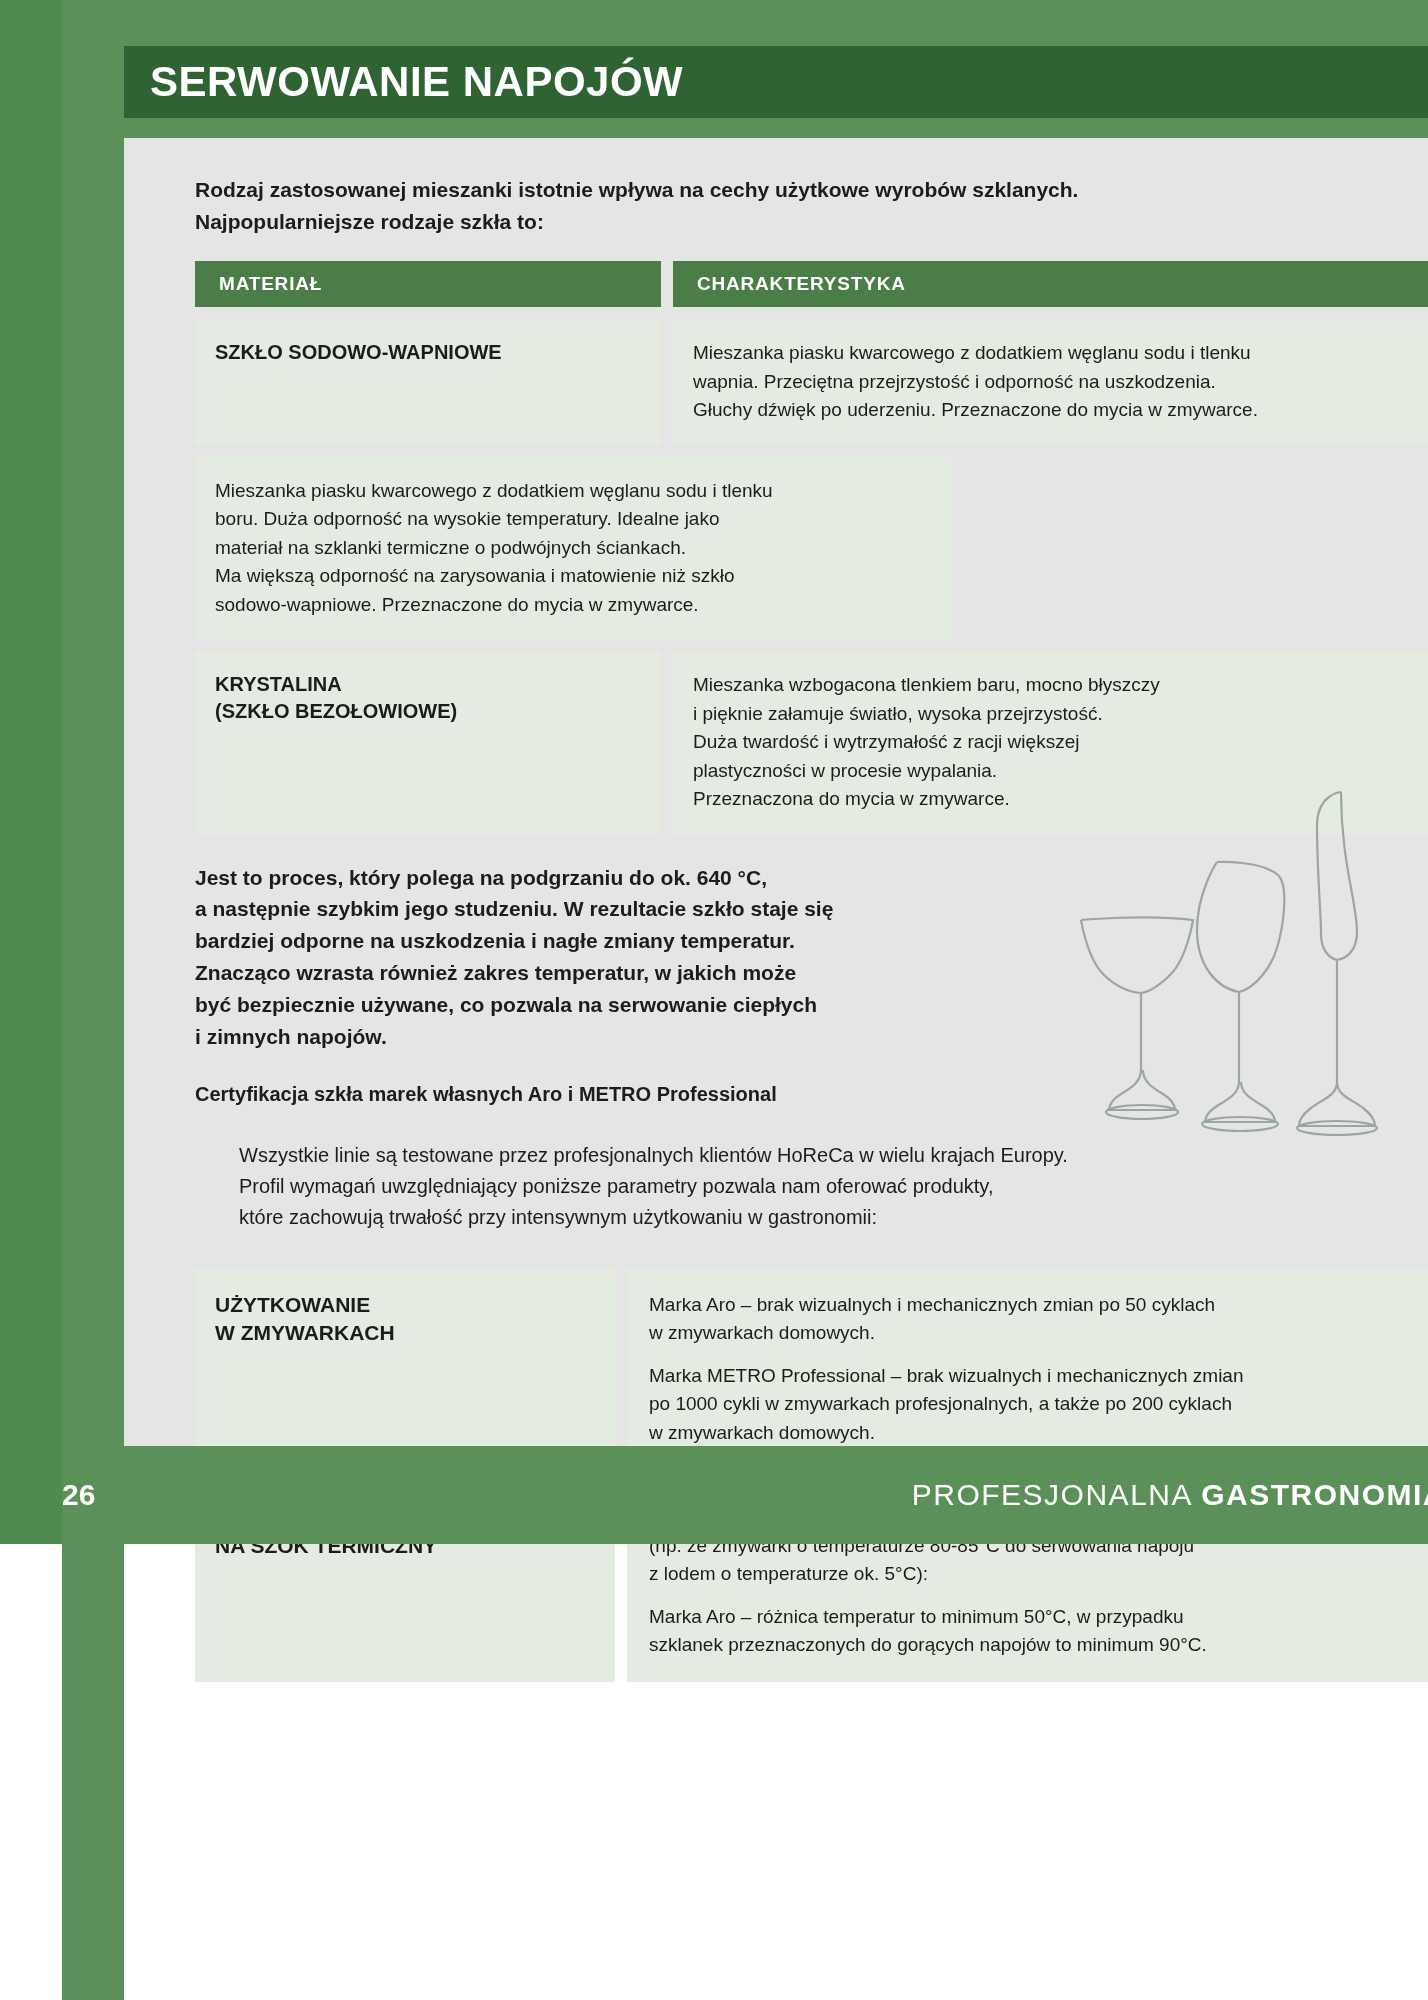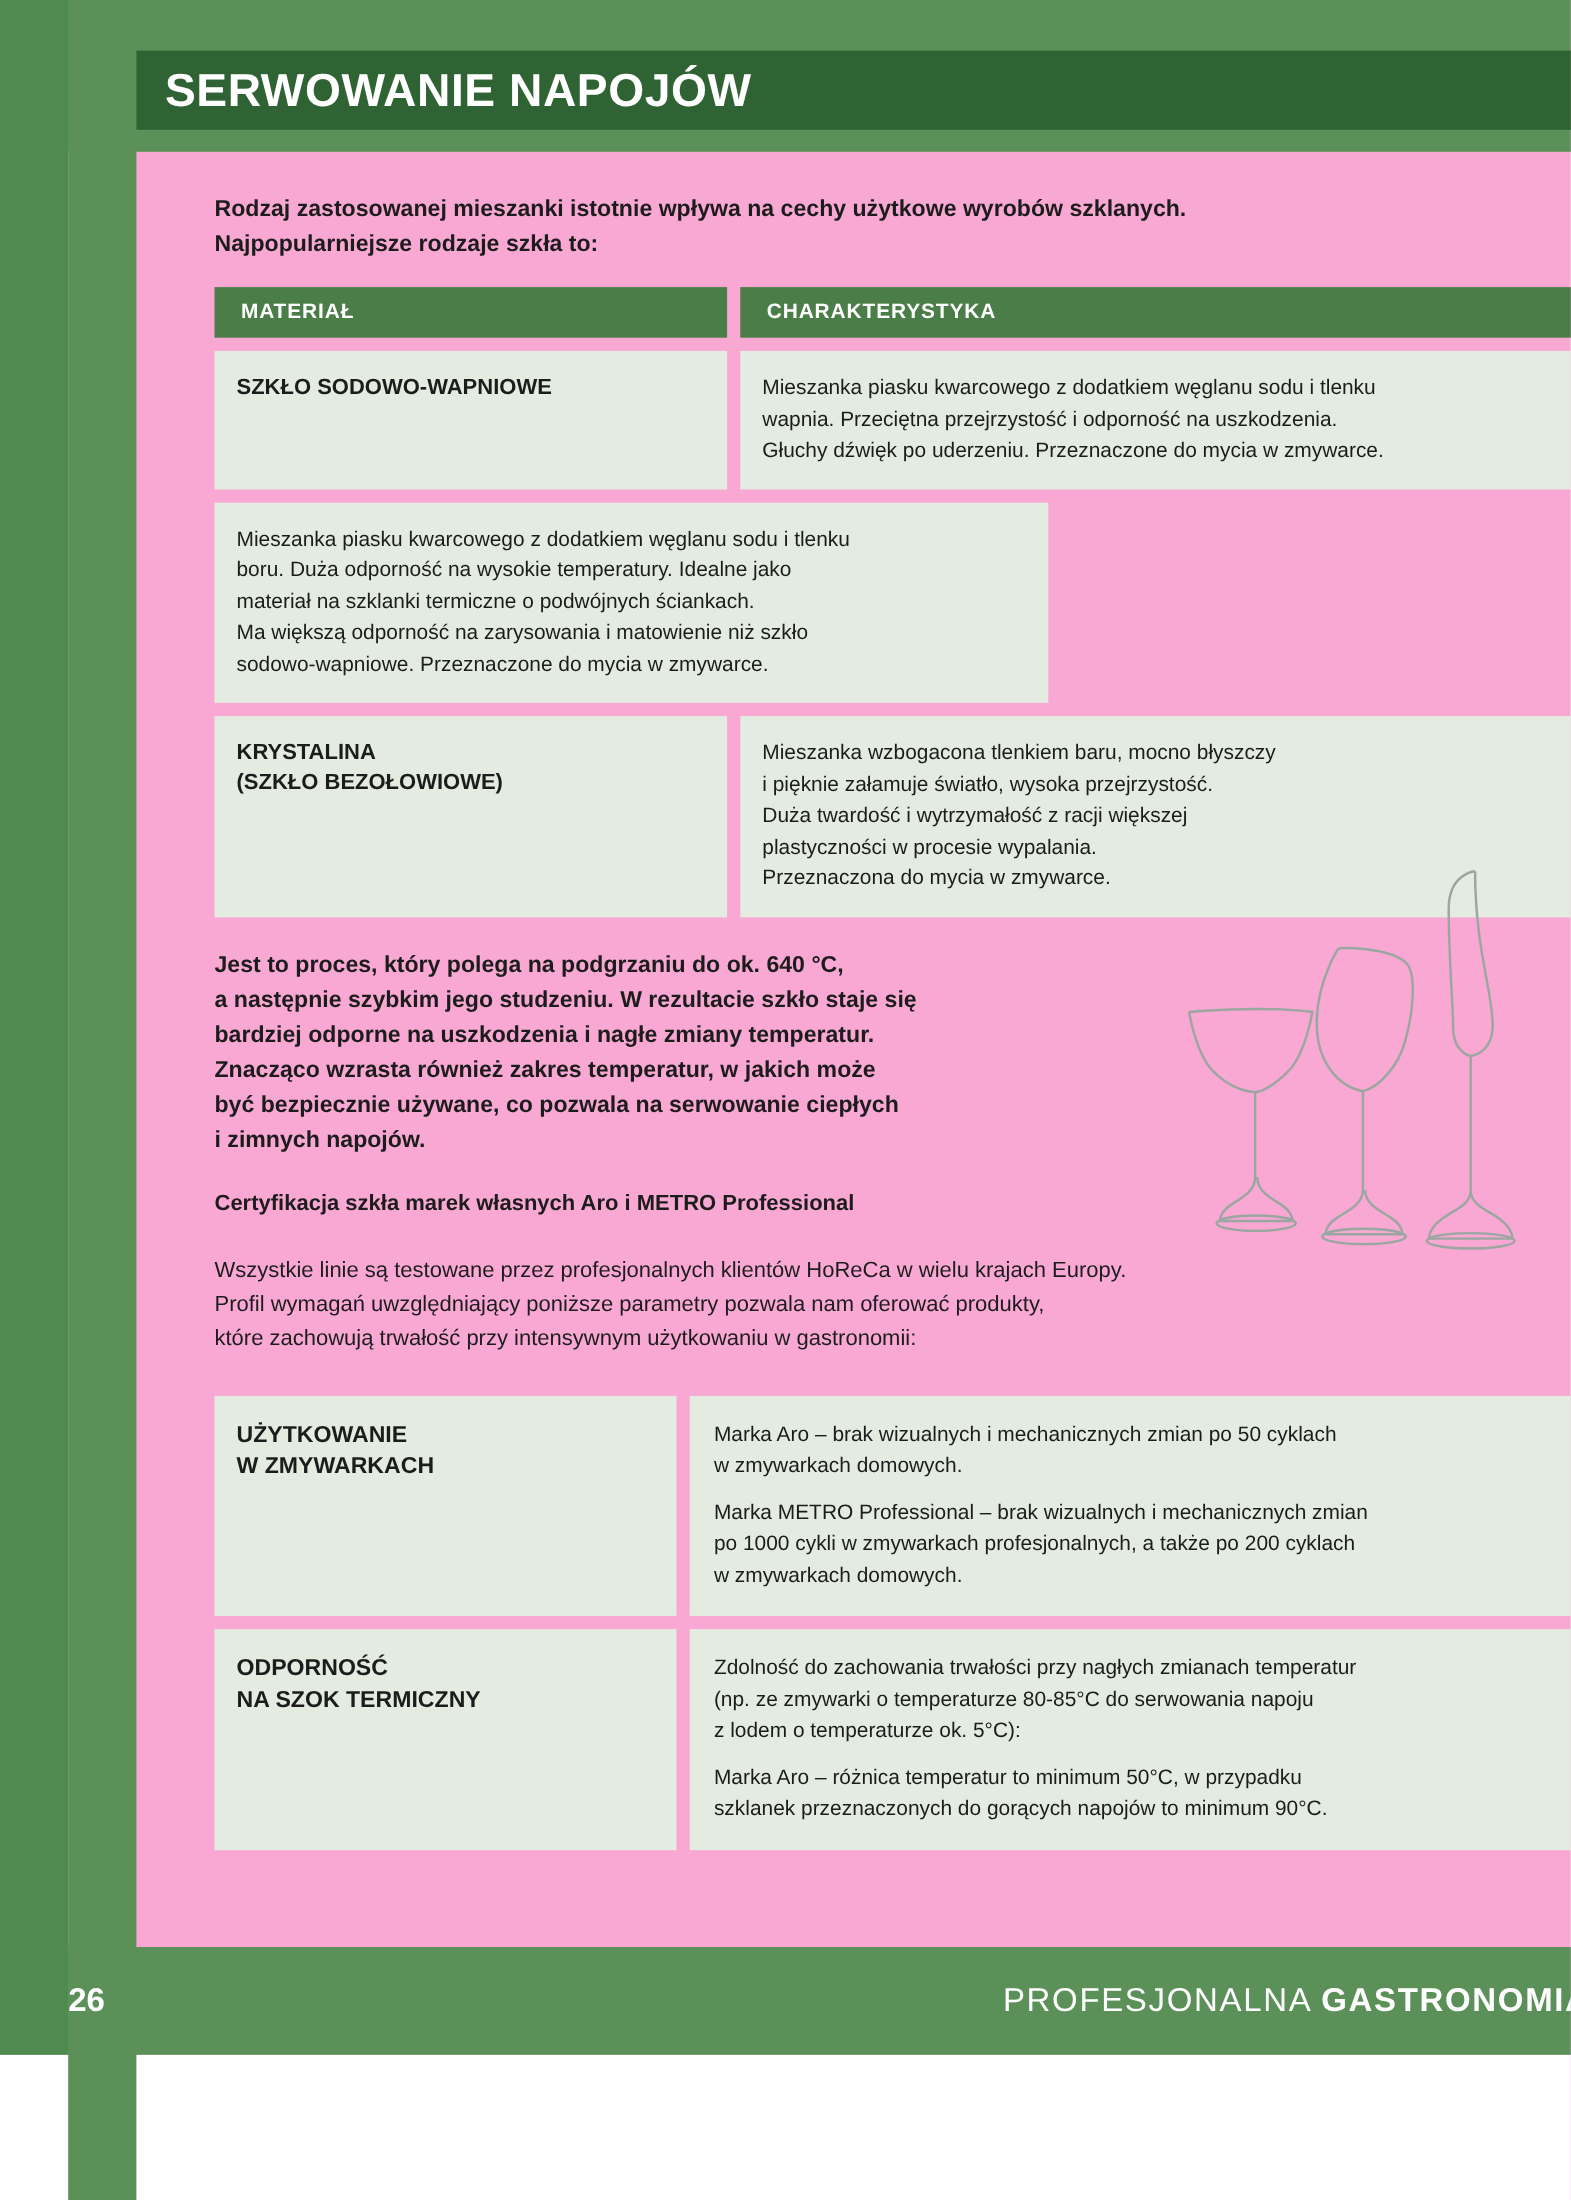--- a/index.html
+++ b/index.html
@@ -12,22 +12,22 @@
     height: 2000px;
     background: #ffffff;
     font-family: "Liberation Sans", sans-serif;
     color: #1c1c1c;
     position: relative;
     overflow: hidden;
   }
   .page {
     position: relative;
     width: 1428px;
-    height: 1868px;
-    background: #f9a8d4;
+    height: 1544px;
+    background: #e5e5e5;
     border-left: 62px solid #4f8a4f;
     border-right: 0;
   }
   
   .left-bar {
     position: absolute;
     left: 0; top: 0;
     width: 62px; height: 2000px;
     background: #5b9158;
   }
@@ -139,21 +139,21 @@
     margin-top: 30px;
     color: #1c1c1c;
   }
   .para-normal {
     font-size: 20px;
     line-height: 1.55;
     margin-top: 34px;
     color: #1c1c1c;
     width: 1200px;
   }
-  .para-normal div { white-space: pre; }
+  .para-normal div { white-space: pre; margin-left: 44px; }
 
   
   .glassware {
     position: absolute;
     right: -30px;
     top: -110px;
     width: 420px;
     height: 420px;
     pointer-events: none;
   }

